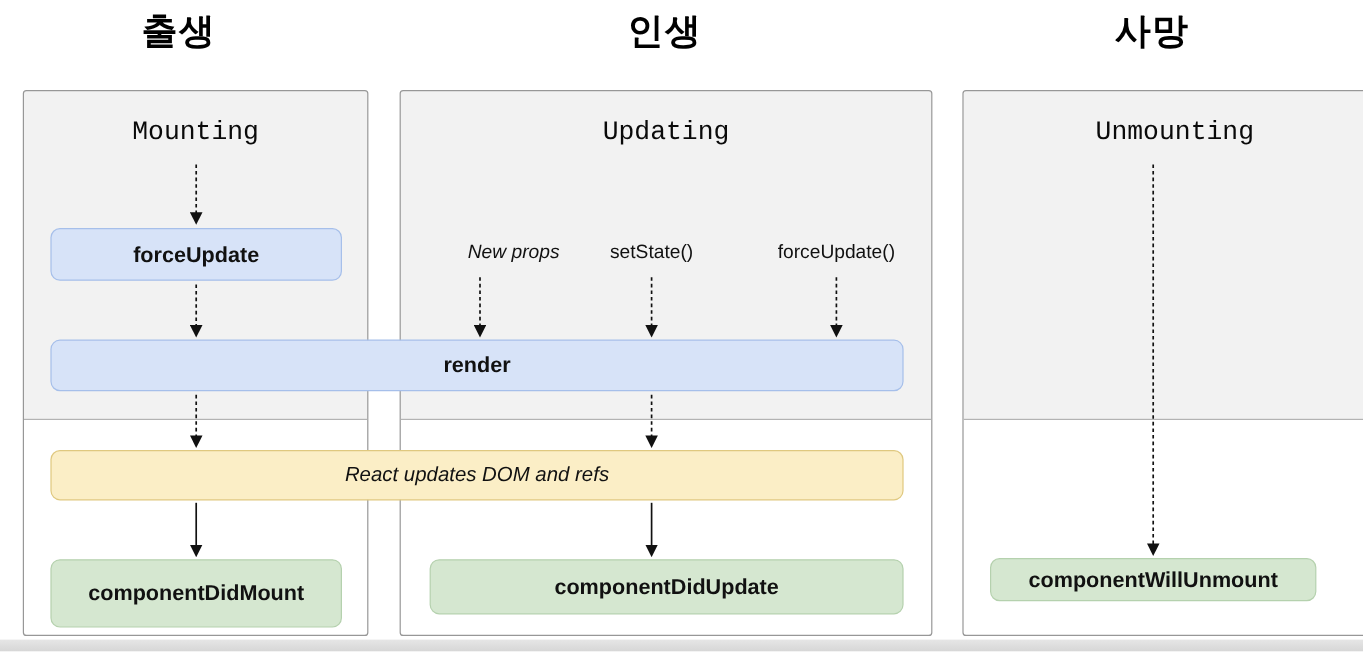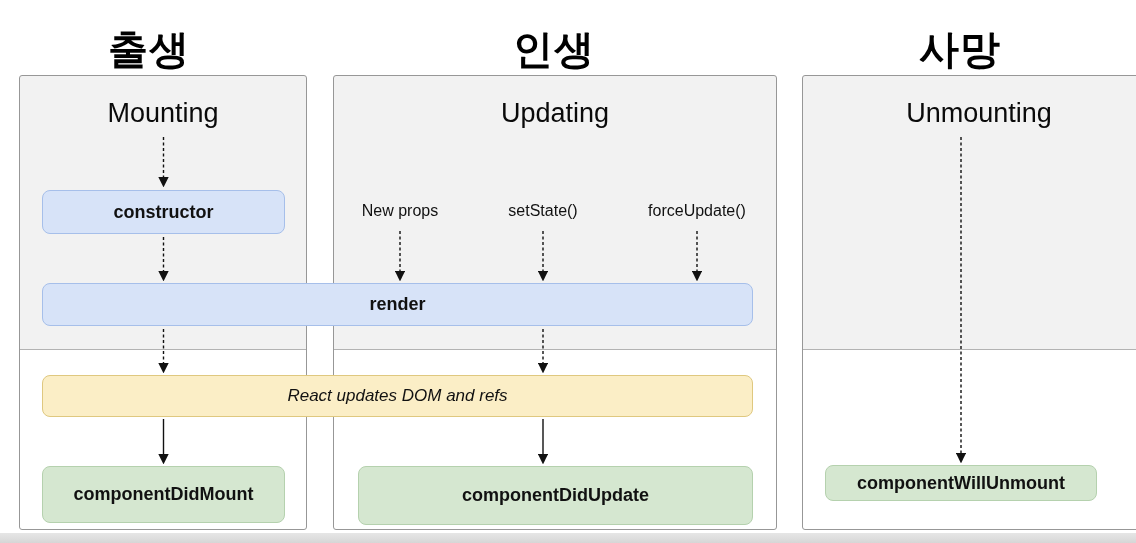--- a/index.html
+++ b/index.html
@@ -1,42 +1,42 @@
 <!DOCTYPE html>
 <html><head>
 <meta charset="utf-8">
 <style>
   html,body{margin:0;padding:0;}
   body{font-family:"Liberation Sans","DejaVu Sans",sans-serif;background:#fff;}
   #stage{position:relative;width:1136px;height:543px;background:#ffffff;overflow:hidden;}
 
   
-  .stage-title{position:absolute;top:22px;transform:translateX(-50%);
-    font-size:40px;font-weight:bold;color:#000;letter-spacing:1px;white-space:nowrap;}
+  .stage-title{position:absolute;top:6px;transform:translateX(-50%);
+    font-size:30px;font-weight:bold;color:#000;letter-spacing:1px;white-space:nowrap;}
 
   
   .panel{position:absolute;top:75px;height:455px;box-sizing:border-box;
     border:1px solid #979797;border-radius:3px;
     background:linear-gradient(to bottom,#f2f2f2 0,#f2f2f2 273px,#ffffff 273px,#ffffff 100%);}
   .panel .split{position:absolute;left:0;right:0;top:273px;height:1px;background:#b3b3b3;}
   .panel-heading{position:absolute;top:22px;left:0;width:100%;text-align:center;
-    font-size:27px;font-weight:400;color:#0a0a0a;}
+    font-size:22px;font-weight:400;color:#0a0a0a;font-family:Liberation Mono, monospace;}
 
   
   .lc-box{position:absolute;box-sizing:border-box;border-radius:8px;z-index:3;
     display:flex;align-items:center;justify-content:center;
     font-size:18px;font-weight:bold;color:#111;}
   .blue{background:#d7e3f8;border:1px solid #a6bfea;}
   .yellow{background:#fbeec6;border:1px solid #dfc87f;font-weight:400;font-style:italic;font-size:17px;}
   .green{background:#d5e7d0;border:1px solid #b5d1ae;}
 
   
   .trigger{position:absolute;top:202px;transform:translateX(-50%);
     font-size:16px;color:#111;white-space:nowrap;z-index:2;}
-  .trigger.italic{}
+  .trigger.italic{font-style:italic;margin-left:28px;}
 
   svg.arrows{position:absolute;left:0;top:0;z-index:2;}
 
   .bottom-bar{position:absolute;left:0;bottom:0;width:100%;height:10px;
     background:linear-gradient(to bottom,#e6e6e6,#d6d6d6);}
 </style>
 </head>
 <body>
 
 <div id="stage">
@@ -76,21 +76,21 @@
 
     <line x1="400" y1="231" x2="400" y2="274" stroke="#111" stroke-width="1.4" stroke-dasharray="3,2.5" marker-end="url(#ah)"></line>
     <line x1="543" y1="231" x2="543" y2="274" stroke="#111" stroke-width="1.4" stroke-dasharray="3,2.5" marker-end="url(#ah)"></line>
     <line x1="697" y1="231" x2="697" y2="274" stroke="#111" stroke-width="1.4" stroke-dasharray="3,2.5" marker-end="url(#ah)"></line>
     <line x1="543" y1="329" x2="543" y2="366" stroke="#111" stroke-width="1.4" stroke-dasharray="3,2.5" marker-end="url(#ah)"></line>
     <line x1="543" y1="419" x2="543" y2="457" stroke="#111" stroke-width="1.4" marker-end="url(#ah)"></line>
 
     <line x1="961" y1="137" x2="961" y2="456" stroke="#111" stroke-width="1.4" stroke-dasharray="3,2.5" marker-end="url(#ah)"></line>
   </svg>
 
-  <div class="lc-box blue" style="left:42px;top:190px;width:243px;height:44px">constructor</div>
+  <div class="lc-box blue" style="left:42px;top:190px;width:243px;height:44px">forceUpdate</div>
   <div class="lc-box blue" style="left:42px;top:283px;width:711px;height:43px">render</div>
   <div class="lc-box yellow" style="left:42px;top:375px;width:711px;height:42px">React updates DOM and refs</div>
   <div class="lc-box green" style="left:42px;top:466px;width:243px;height:57px">componentDidMount</div>
-  <div class="lc-box green" style="left:358px;top:466px;width:395px;height:59px">componentDidUpdate</div>
+  <div class="lc-box green" style="left:358px;top:466px;width:395px;height:46px">componentDidUpdate</div>
   <div class="lc-box green" style="left:825px;top:465px;width:272px;height:36px">componentWillUnmount</div>
 
   <div class="bottom-bar"></div>
 </div>
 
 </body></html>

